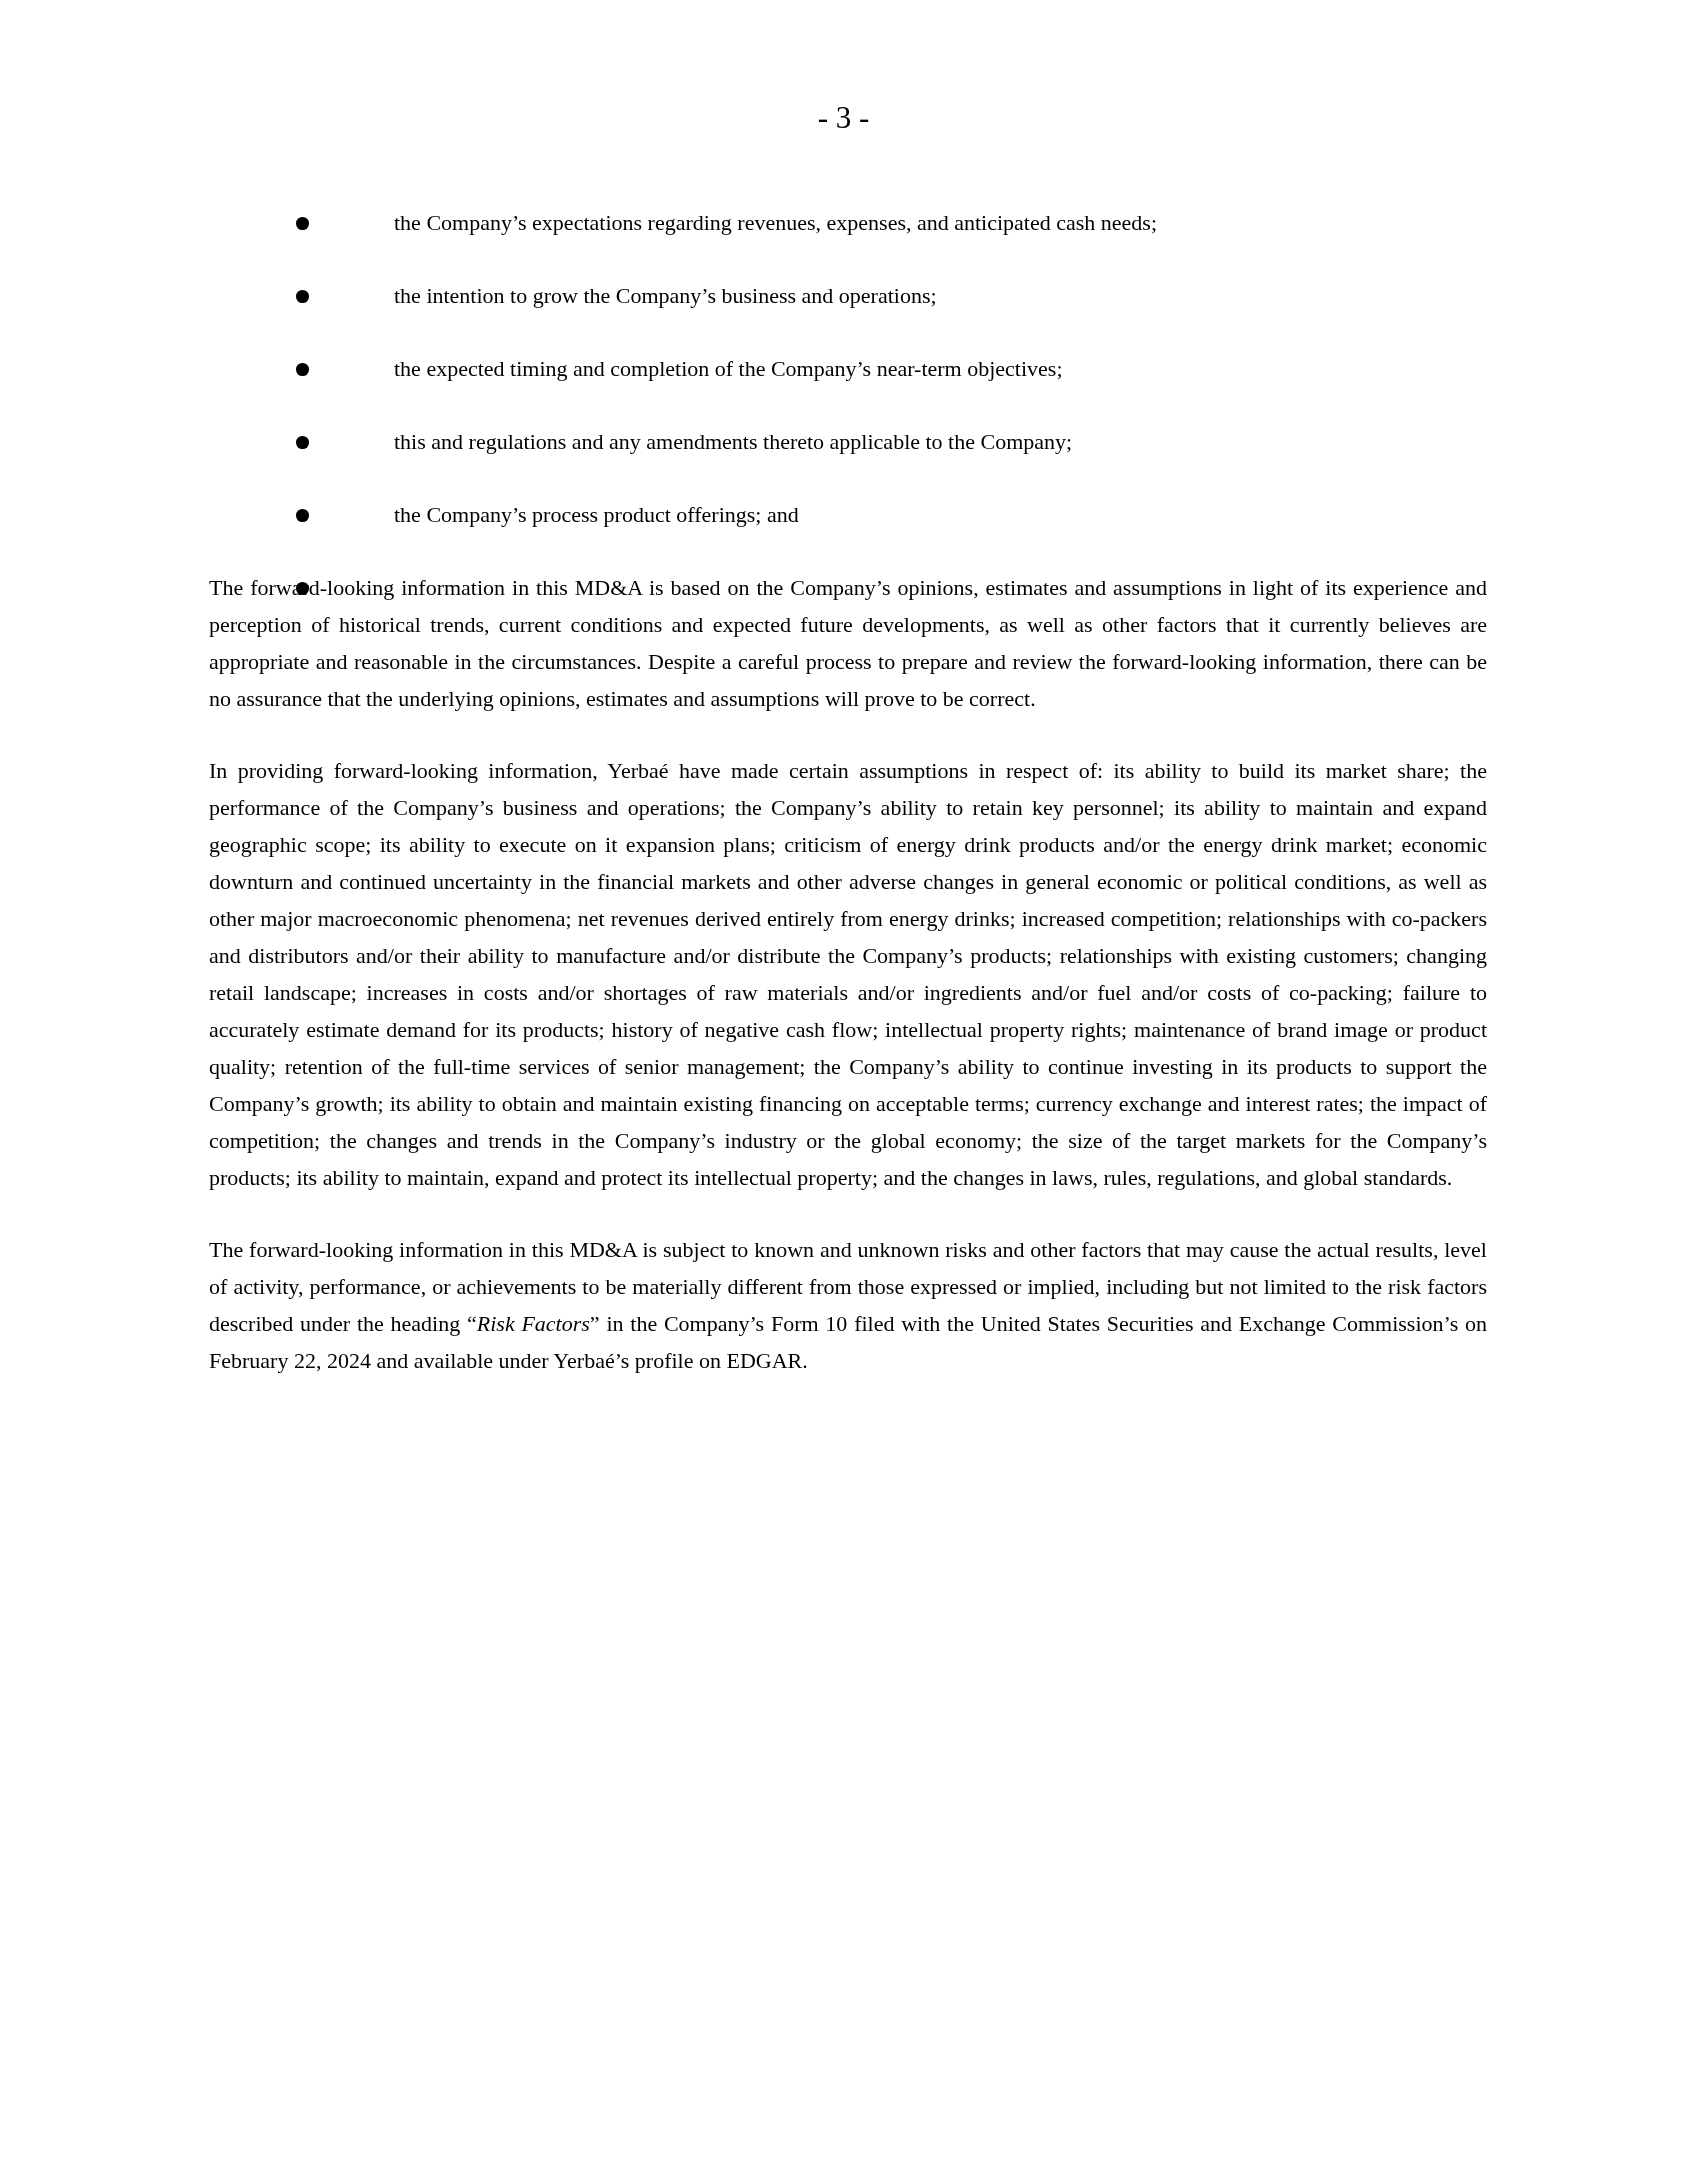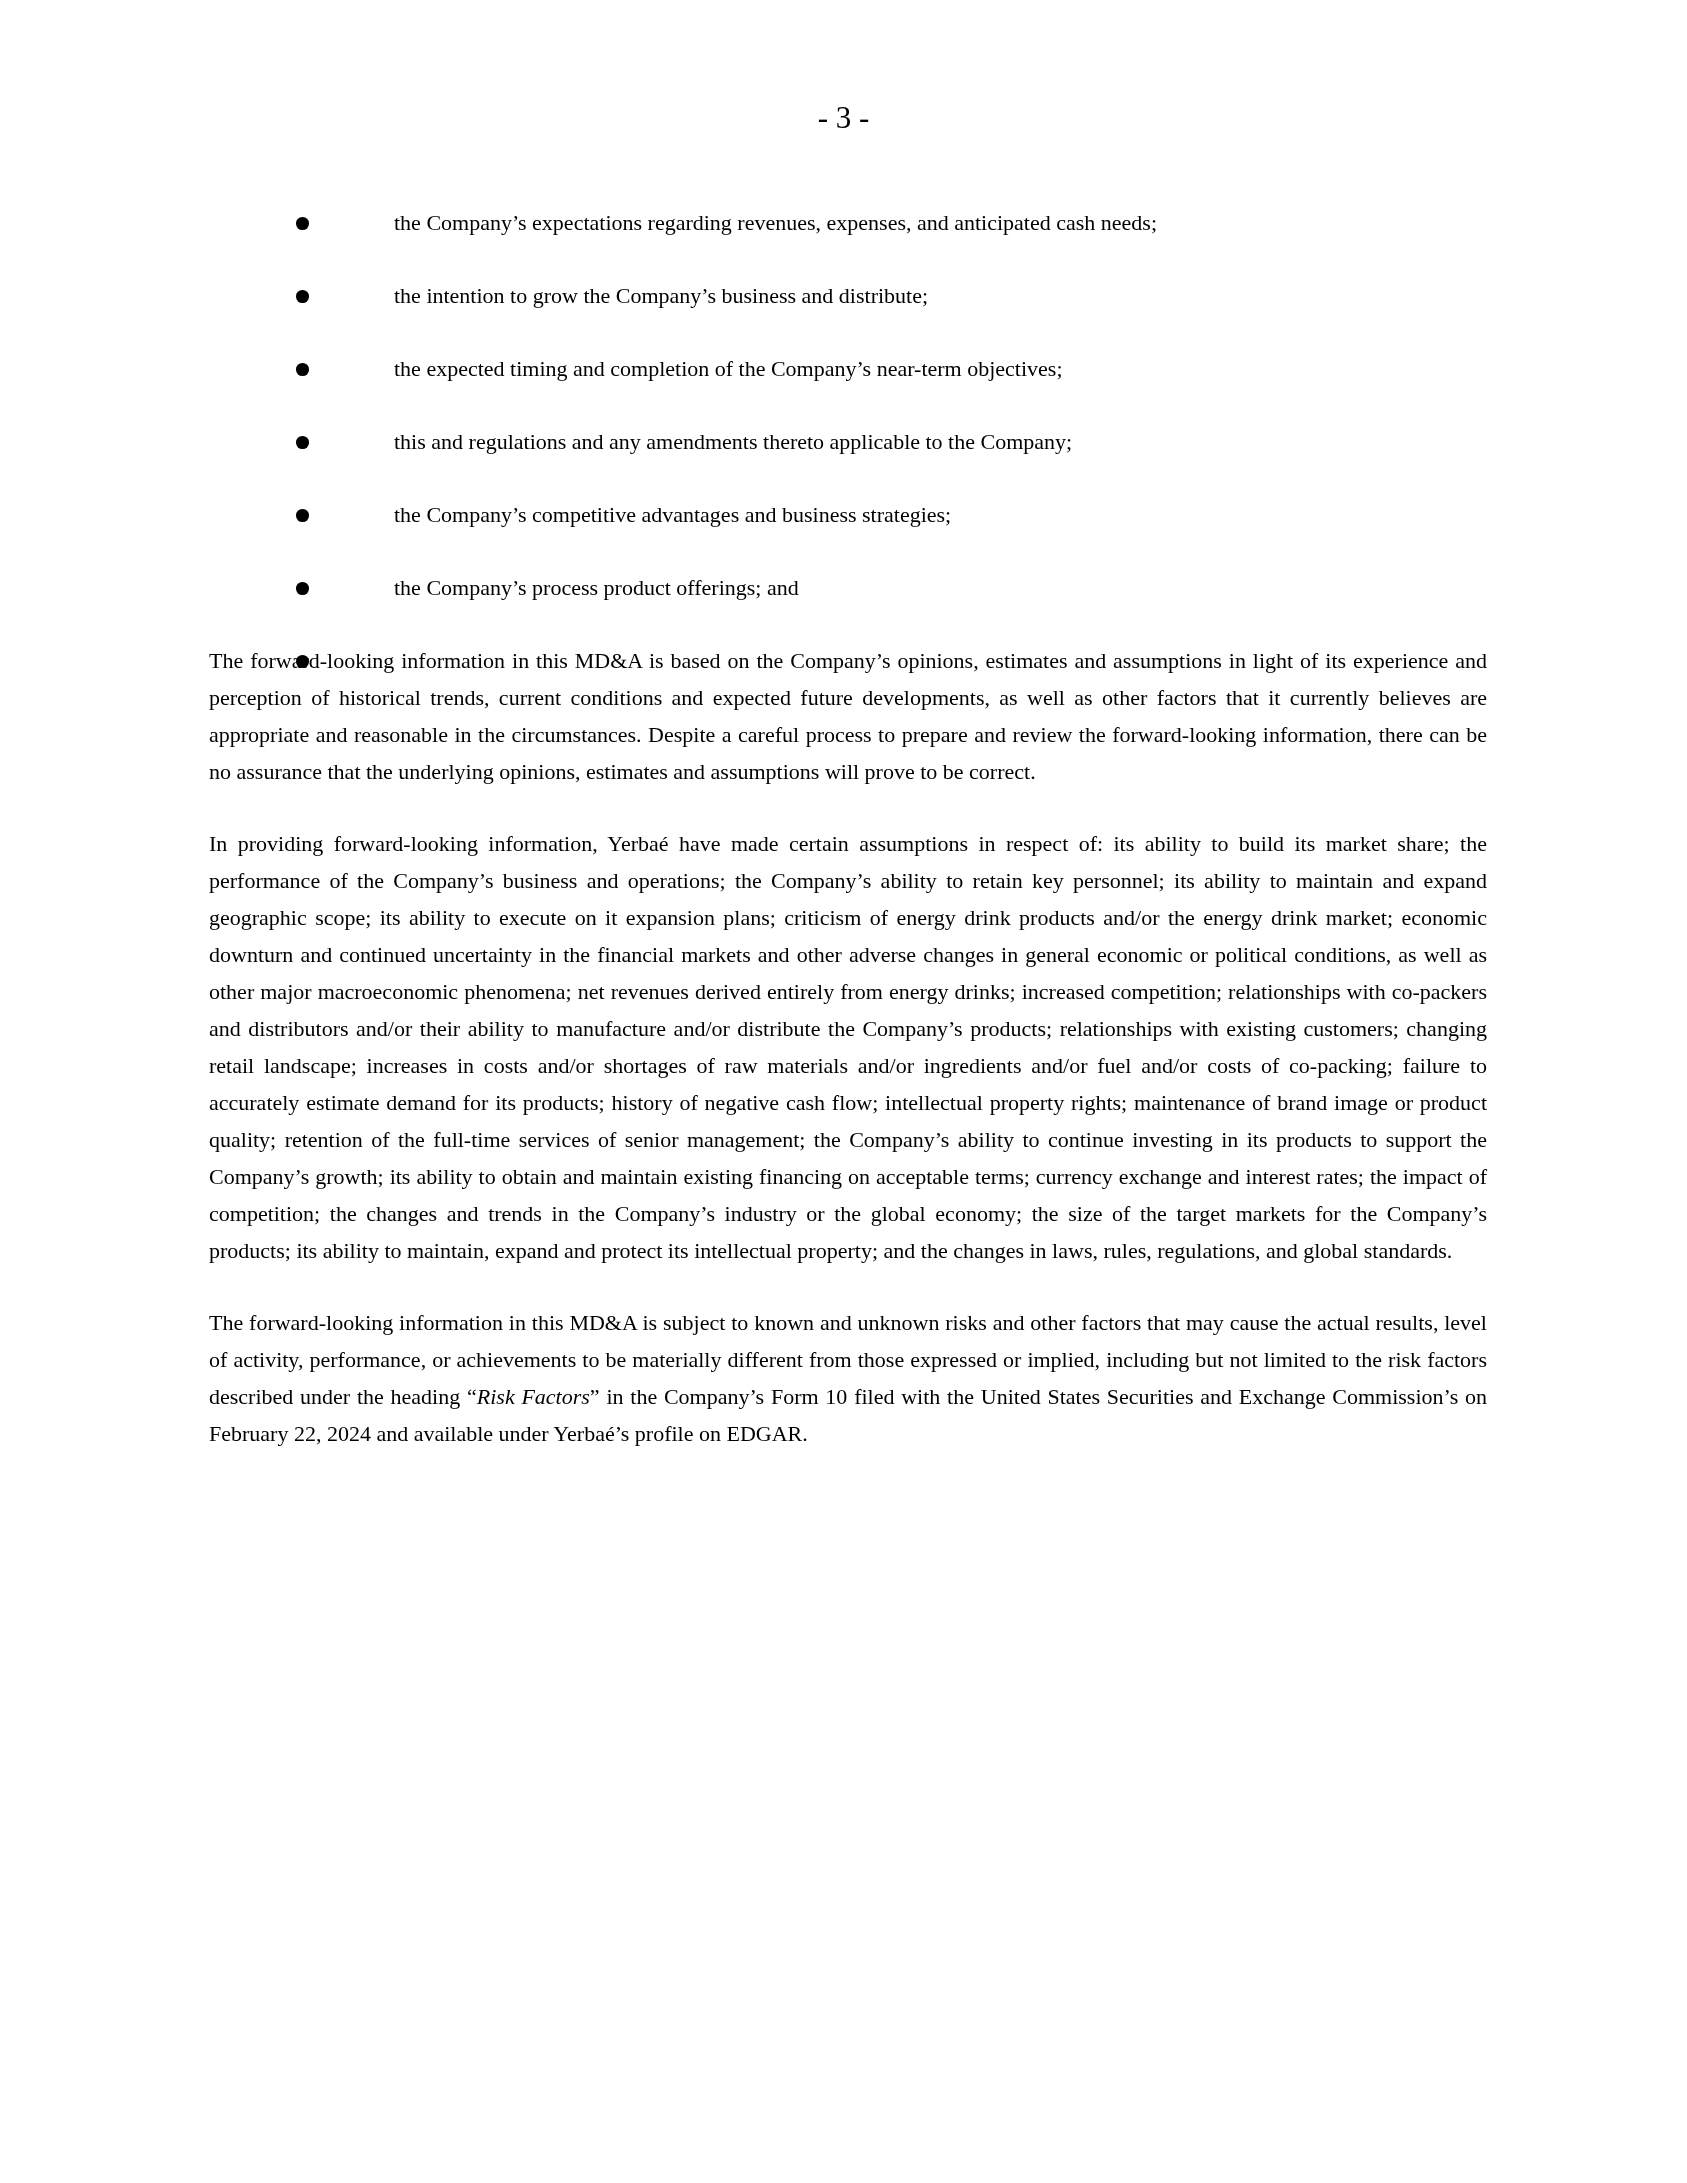--- a/index.html
+++ b/index.html
@@ -62,33 +62,29 @@
 <div class="page-number">- 3 -</div>
 
 <div class="content">
   <ul class="bullets">
     <li class="bullet-item">
       <span class="bullet-dot"></span>
       <span>the Company’s expectations regarding revenues, expenses, and anticipated cash needs;</span>
     </li>
     <li class="bullet-item">
       <span class="bullet-dot"></span>
-      <span>the intention to grow the Company’s business and distribute;</span>
+      <span>the intention to grow the Company’s business and operations;</span>
     </li>
     <li class="bullet-item">
       <span class="bullet-dot"></span>
       <span>the expected timing and completion of the Company’s near-term objectives;</span>
     </li>
     <li class="bullet-item">
       <span class="bullet-dot"></span>
       <span>this and regulations and any amendments thereto applicable to the Company;</span>
-    </li>
-    <li class="bullet-item">
-      <span class="bullet-dot"></span>
-      <span>the Company’s competitive advantages and business strategies;</span>
     </li>
     <li class="bullet-item">
       <span class="bullet-dot"></span>
       <span>the Company’s process product offerings; and</span>
     </li>
     <li class="bullet-item">
       <span class="bullet-dot"></span>
     </li>
   </ul>
 

